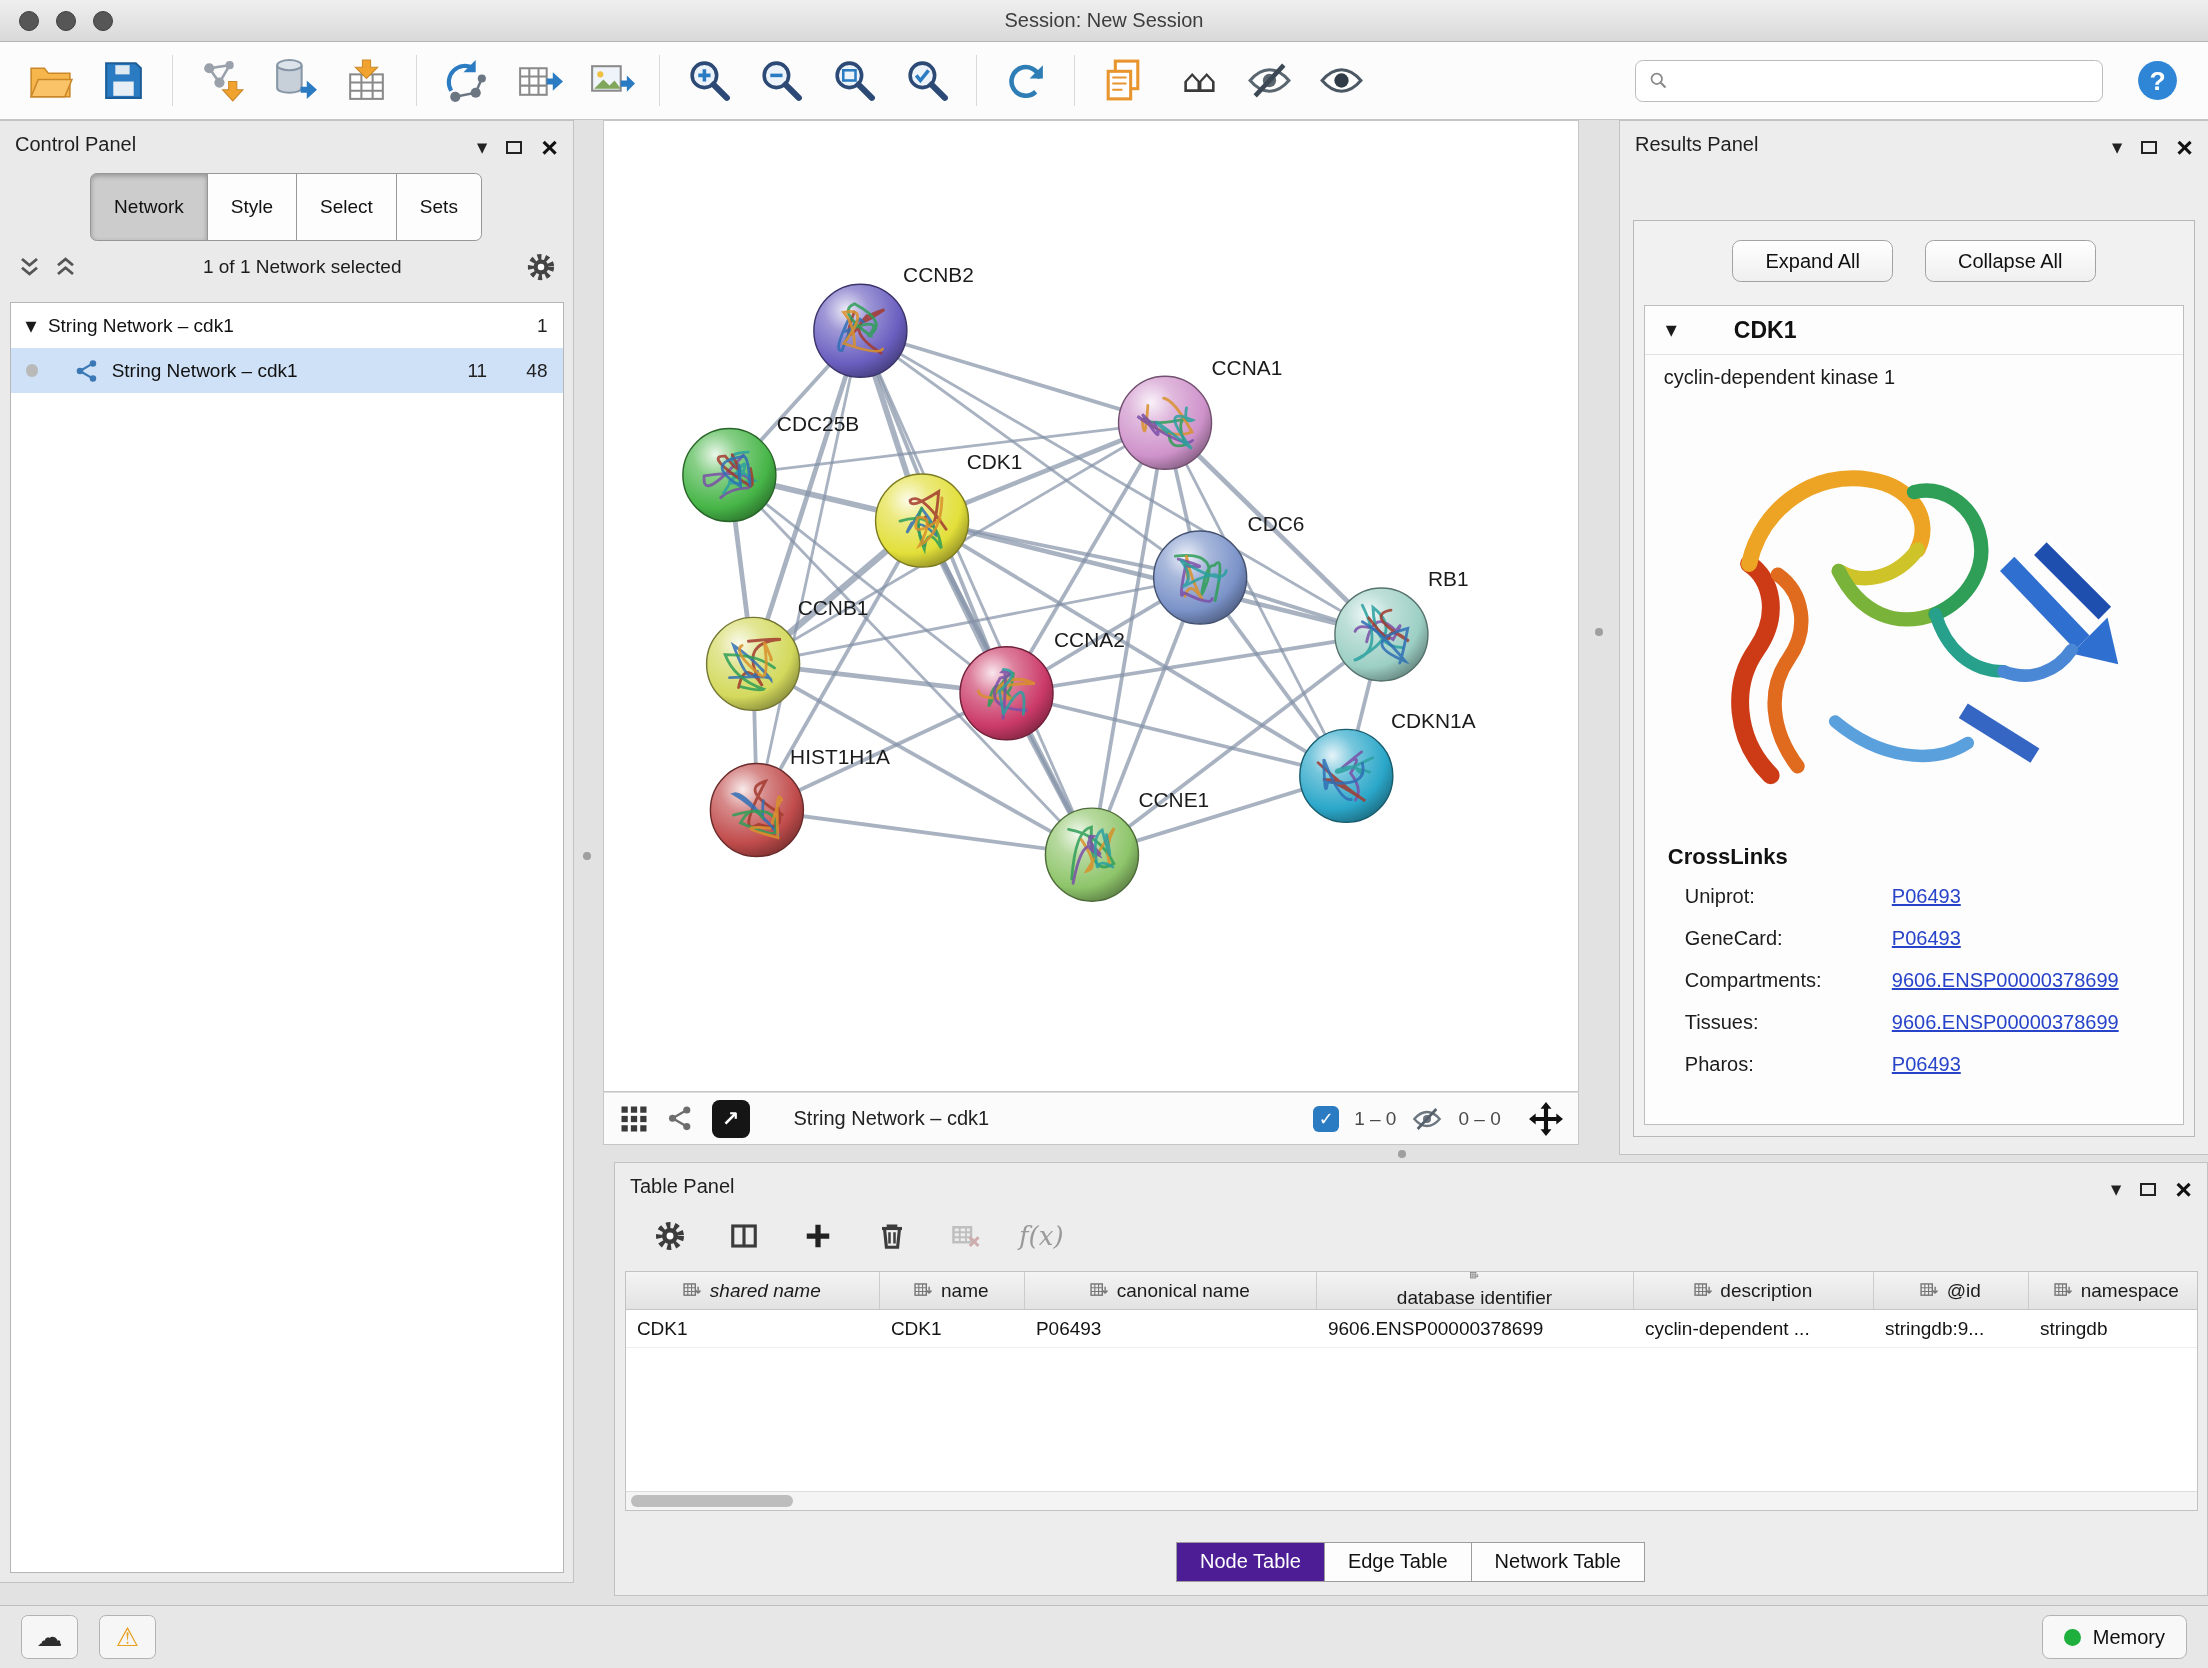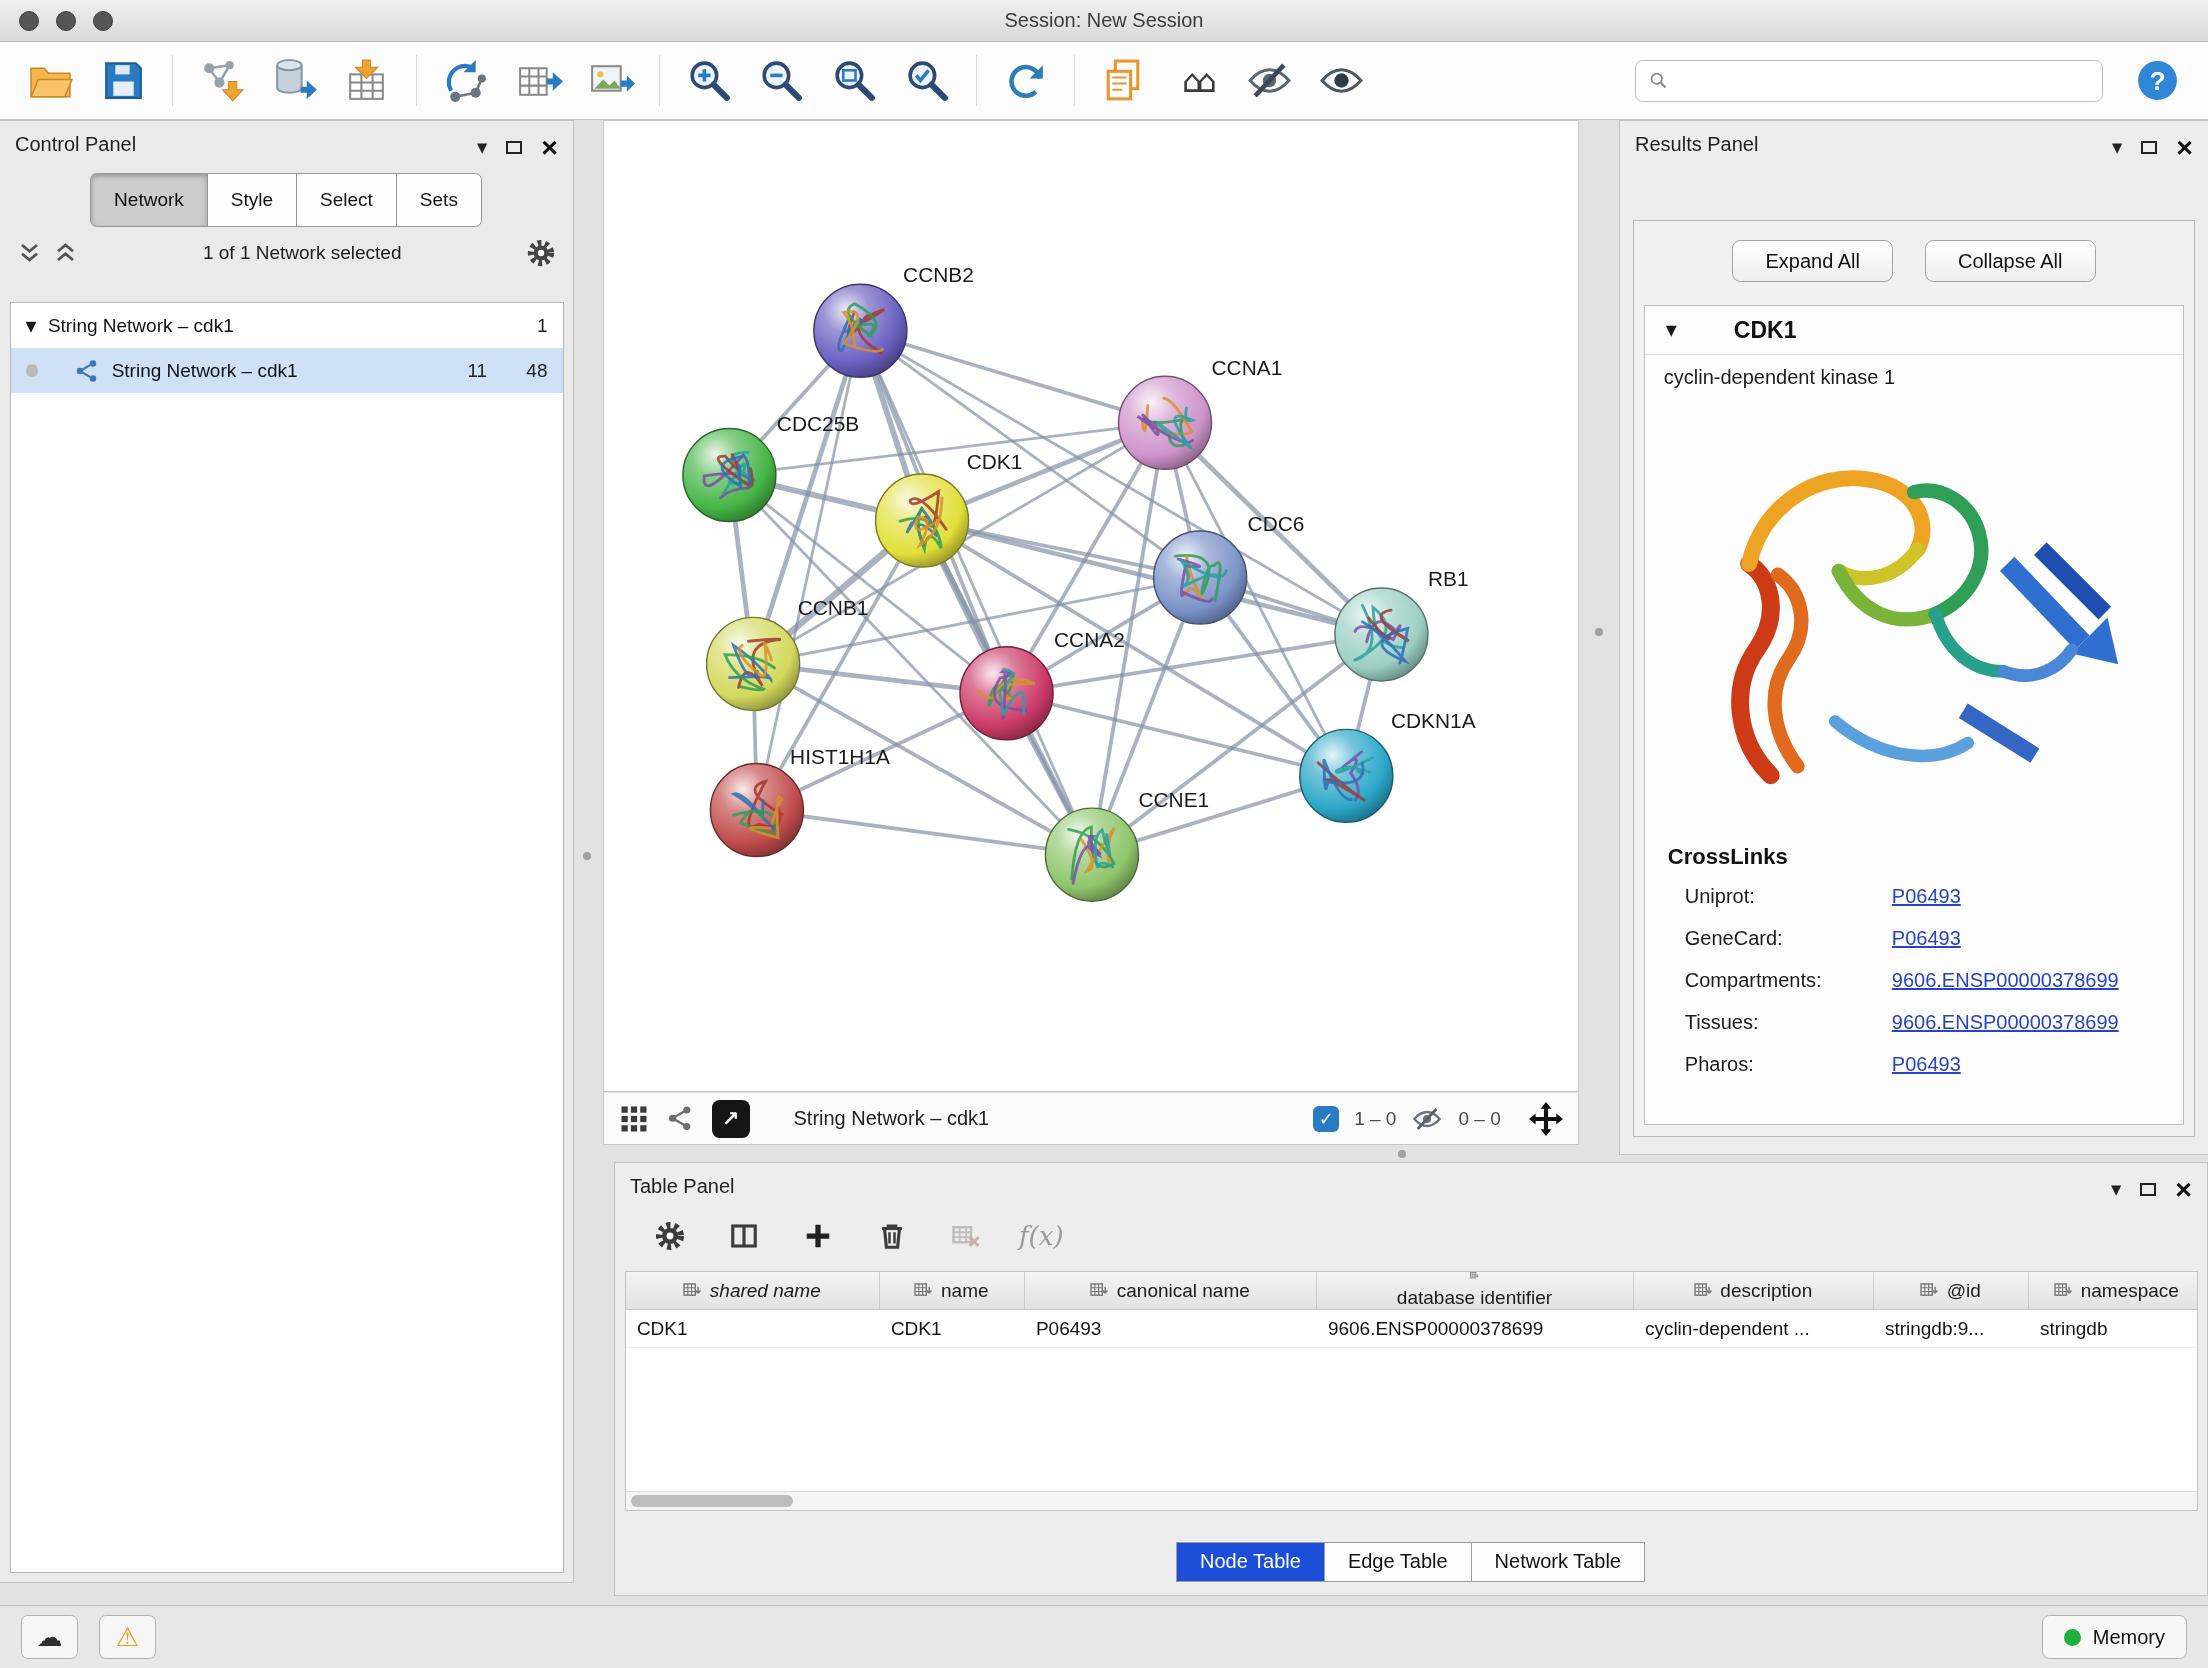--- a/index.html
+++ b/index.html
@@ -20,21 +20,21 @@
   
   .panel{position:absolute;background:#ededed;border:1px solid #c2c2c2}
   .phead{height:44px;display:flex;align-items:flex-start;padding:12px 15px;font-size:20px;color:#1f1f1f}
   .winbtns{display:flex;align-items:center;gap:19px;margin-left:auto}
   .wb-chev{font-size:13.3px;color:#222;font-family:"DejaVu Sans",sans-serif}
   .wb-float{width:16px;height:13.3px;border:2.4px solid #222;display:block}
   .wb-close{font-size:28.5px;font-weight:bold;color:#111;line-height:1}
   
   #control-panel{left:0;top:120px;width:574px;height:1463px;background:#eaeaea;border-left:none}
   .tabs{display:flex;justify-content:center;margin:7.6px 9.5px 3.8px}
-  .tab{border:1px solid #979797;background:#fdfdfd;font-size:19px;padding:15px 23px;margin-left:-1px;color:#111}
+  .tab{border:1px solid #979797;background:#fdfdfd;font-size:19px;padding:22px 23px;margin-left:-1px;color:#111}
   .tab:first-child{border-radius:6.7px 0 0 6.7px}
   .tab:last-child{border-radius:0 6.7px 6.7px 0}
   .tab.active{background:#cccccc;box-shadow:inset 0 1.9px 4.8px rgba(0,0,0,.28)}
   .netsel{display:flex;align-items:center;padding:7.6px 17px;gap:11.4px}
   .netsel .nslabel{flex:1;text-align:center;font-size:19px;color:#1c1c1c}
   .tree{position:absolute;left:9.5px;right:9.5px;top:181px;bottom:9.5px;background:#fff;border:1px solid #b6b6b6;overflow:hidden}
   .trow{height:45px;display:flex;align-items:center;font-size:19px;color:#111;padding:0 15px;gap:11.4px}
   .trow.selected{background:#cfe1f7}
   .tri{font-size:14.3px;color:#1a1a1a;font-family:"DejaVu Sans",sans-serif}
   .bullet{width:12.4px;height:12.4px;border-radius:50%;background:#b9b9b9;display:block;margin-right:25px}
@@ -70,21 +70,21 @@
   .fx{font-family:"DejaVu Serif",serif;font-style:italic;font-size:26px;color:#9a9a9a}
   .tbl{position:absolute;left:9.5px;right:9.5px;top:108px;bottom:84px;background:#fff;border:1px solid #c2c2c2;overflow:hidden}
   .tbl-head{display:flex;background:linear-gradient(#f4f4f4,#e2e2e2);border-bottom:1px solid #c6c6c6;height:38px}
   .th{display:flex;align-items:center;justify-content:center;gap:7.6px;font-size:19px;color:#1b1b1b;border-right:1px solid #cccccc;overflow:hidden;white-space:nowrap;flex:0 0 auto}
   .tbl-row{display:flex;height:38px;border-bottom:1px solid #efefef}
   .td{display:flex;align-items:center;font-size:19px;color:#141414;padding-left:11.4px;overflow:hidden;white-space:nowrap;flex:0 0 auto}
   .hscroll{position:absolute;left:0;right:0;bottom:0;height:19px;background:#f4f4f4;border-top:1px solid #ddd}
   .hthumb{position:absolute;left:5.7px;top:2.9px;width:162px;height:12.4px;border-radius:6.7px;background:#bdbdbd}
   .tp-tabs{position:absolute;left:0;right:0;bottom:13.3px;display:flex;justify-content:center}
   .tptab{font-size:20px;padding:7.6px 23px;border:1px solid #9d9d9d;background:#fdfdfd;color:#111;margin-left:-1px}
-  .tptab.active{background:#1d4ed8;color:#fff}
+  .tptab.active{background:#4c1d95;color:#fff}
   
   #status-bar{position:absolute;left:0;top:1605px;width:2208px;height:63px;background:#e7e7e7;border-top:1px solid #bfbfbf;display:flex;align-items:center;padding:0 21px;gap:21px}
   .sbtn{width:57px;height:44px;border:1px solid #b2b2b2;border-radius:6.7px;background:#f6f6f6;display:flex;align-items:center;justify-content:center;font-size:26px;font-family:"DejaVu Sans",sans-serif}
   .mem-btn{margin-left:auto;height:44px;border:1px solid #b2b2b2;border-radius:7.6px;background:#f8f8f8;display:flex;align-items:center;gap:11.4px;padding:0 21px;font-size:20px;color:#111}
   .mem-dot{width:17px;height:17px;border-radius:50%;background:#1faf3c;display:block}
   .dot{position:absolute;width:7.6px;height:7.6px;border-radius:50%;background:#9f9f9f}
 </style>
 </head>
 <body>
 

